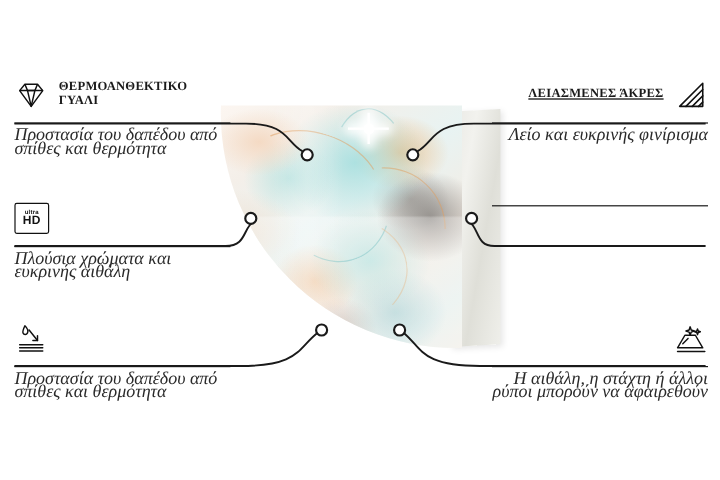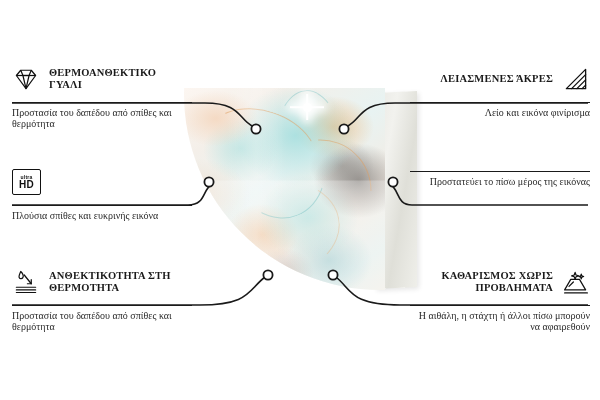--- a/index.html
+++ b/index.html
@@ -83,27 +83,27 @@
     background:linear-gradient(90deg,rgba(255,255,255,0),rgba(255,255,255,.22),rgba(255,255,255,0));
     -webkit-clip-path:circle(196px at 154px 6px);
     clip-path:circle(196px at 154px 6px);
   }
 
   
   .feature{position:absolute;width:180px;}
   .feature.left{left:12px;text-align:left;}
   .feature.right{right:10px;text-align:right;}
   .f-head{display:flex;align-items:center;gap:9px;min-height:34px;}
-  .feature.right .f-head{flex-direction:row-reverse;}
+  .feature.right .f-head{flex-direction:row-reverse;text-decoration:underline;}
   .f-title{
     font-size:10.5px;line-height:12.5px;font-weight:700;letter-spacing:.2px;
     color:#1a1a1a;text-transform:uppercase;
   }
   .rule{height:1.3px;background:#1a1a1a;margin:6px 0 5px 0;}
-  .f-desc{font-size:10px;line-height:10.6px;color:#2a2a2a;}
+  .f-desc{font-size:15px;line-height:10.6px;color:#2a2a2a;font-style:italic;}
   .ico{width:28px;height:28px;flex:0 0 28px;display:block;}
 
   .hd-badge{
     width:27px;height:24px;flex:0 0 27px;border:1.4px solid #111;border-radius:2px;
     display:flex;flex-direction:column;align-items:center;justify-content:center;
     font-family:"Liberation Sans","DejaVu Sans",sans-serif;color:#111;
   }
   .hd-badge .u{font-size:5px;line-height:5px;font-weight:700;letter-spacing:.2px;}
   .hd-badge .h{font-size:10px;line-height:10px;font-weight:700;letter-spacing:.3px;}
 
@@ -170,70 +170,67 @@
   </div>
 
   <div class="feature left" style="top:165px">
     <div class="f-head">
       <div class="hd-badge">
         <span class="u">ultra</span>
         <span class="h">HD</span>
       </div>
     </div>
     <div class="rule"></div>
-    <div class="f-desc">Πλούσια σπίθες και ευκρινής εικόνα</div>
+    <div class="f-desc">Πλούσια χρώματα και ευκρινής αιθάλη</div>
   </div>
 
   <div class="feature left" style="top:265px">
     <div class="f-head">
       <svg class="ico" viewBox="0 0 32 32">
         <g fill="none" stroke="#111" stroke-width="1.4" stroke-linejoin="round" stroke-linecap="round">
           <path d="M10,4 C13,7 13.5,9 12.4,11 C11.4,12.8 9,12.6 8.2,10.8 C7.6,9.4 8.3,7.6 10,4 Z"></path>
           <path d="M14,8 L22,18"></path>
           <path d="M22,18 L22,13.4 M22,18 L17.6,18"></path>
           <path d="M5,22 L27,22 M5,25 L27,25 M5,28 L27,28"></path>
         </g>
       </svg>
-      <div class="f-title">ΑΝΘΕΚΤΙΚΟΤΗΤΑ ΣΤΗ ΘΕΡΜΟΤΗΤΑ</div>
     </div>
     <div class="rule"></div>
     <div class="f-desc">Προστασία του δαπέδου από σπίθες και θερμότητα</div>
   </div>
 
   <div class="feature right" style="top:62px">
     <div class="f-head">
       <svg class="ico" viewBox="0 0 32 32">
         <g fill="none" stroke="#111" stroke-width="1.5" stroke-linecap="round">
           <path d="M5,27 L27,5 L27,27 Z" fill="none" stroke-linejoin="round"></path>
           <path d="M11,27 L27,11"></path>
           <path d="M17,27 L27,17"></path>
           <path d="M23,27 L27,23"></path>
         </g>
       </svg>
       <div class="f-title">ΛΕΙΑΣΜΕΝΕΣ ΆΚΡΕΣ</div>
     </div>
     <div class="rule"></div>
-    <div class="f-desc">Λείο και εικόνα φινίρισμα</div>
+    <div class="f-desc">Λείο και ευκρινής φινίρισμα</div>
   </div>
 
   <div class="feature right" style="top:165px">
     <div class="rule"></div>
-    <div class="f-desc">Προστατεύει το πίσω μέρος της εικόνας</div>
   </div>
 
   <div class="feature right" style="top:265px">
     <div class="f-head">
       <svg class="ico" viewBox="0 0 32 32">
         <g fill="none" stroke="#111" stroke-width="1.4" stroke-linejoin="round" stroke-linecap="round">
           <path d="M3,25 L10,13 L20,13 L27,25 Z"></path>
           <path d="M3,28.5 L29,28.5"></path>
           <path d="M8,21 L13,16"></path>
           <path d="M15,5 L16,8 L19,9 L16,10 L15,13 L14,10 L11,9 L14,8 Z"></path>
           <path d="M22,7 L22.7,9 L24.7,9.7 L22.7,10.4 L22,12.4 L21.3,10.4 L19.3,9.7 L21.3,9 Z"></path>
         </g>
       </svg>
-      <div class="f-title">ΚΑΘΑΡΙΣΜΟΣ ΧΩΡΙΣ ΠΡΟΒΛΗΜΑΤΑ</div>
-    </div>
-    <div class="rule"></div>
-    <div class="f-desc">Η αιθάλη, η στάχτη ή άλλοι πίσω μπορούν να αφαιρεθούν</div>
+    </div>
+    <div class="rule"></div>
+    <div class="f-desc">Η αιθάλη, η στάχτη ή άλλοι ρύποι μπορούν να αφαιρεθούν</div>
   </div>
 
 </div>
 
 </body></html>

